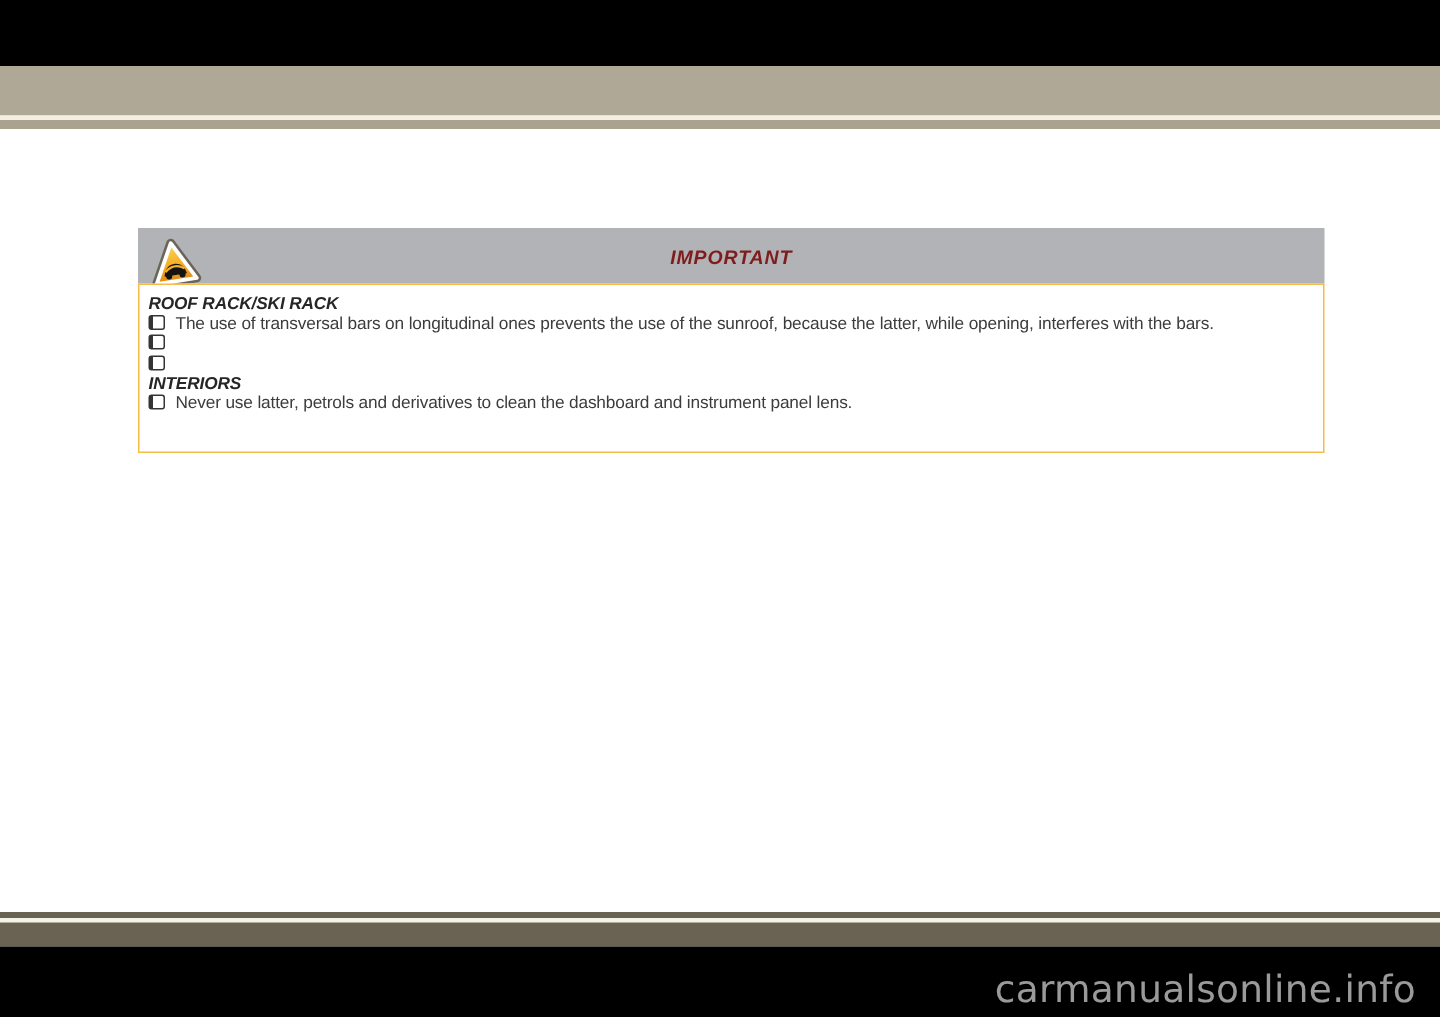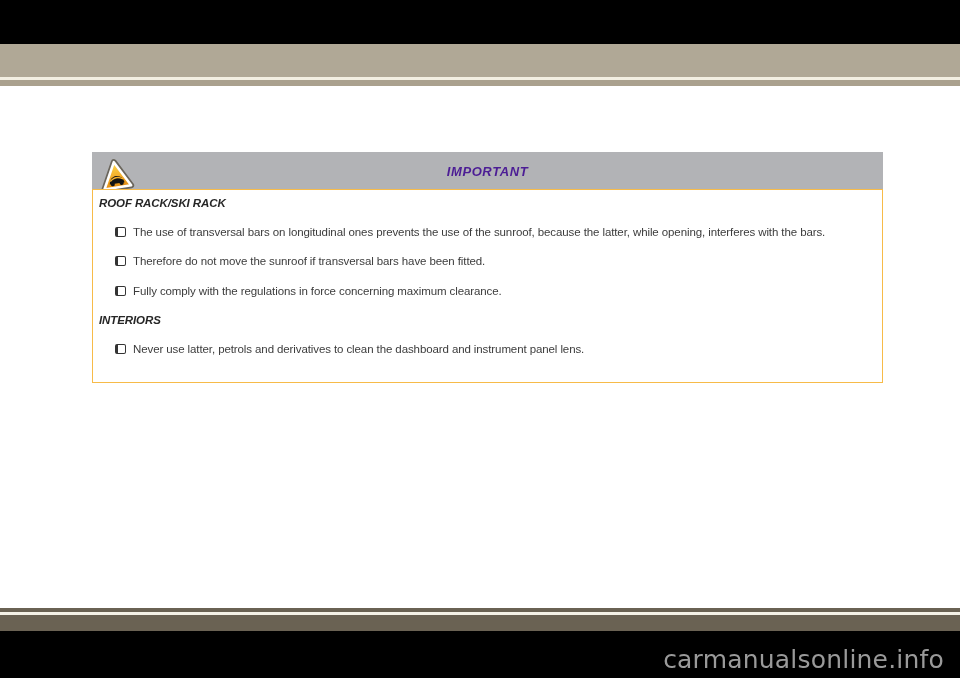--- a/index.html
+++ b/index.html
@@ -26,21 +26,21 @@
     width: 791px;
     height: 38px;
     background: #b2b3b6;
   }
   .important-label {
     position: absolute;
     inset: 0;
     display: flex;
     align-items: center;
     justify-content: center;
-    color: #4c1d95;
+    color: #7f1d1d;
     font-size: 13px;
     font-weight: bold;
     font-style: italic;
     letter-spacing: 0.6px;
   }
   .warn-icon {
     position: absolute;
     left: 5px;
     top: 4px;
     width: 38px;
@@ -65,21 +65,21 @@
   }
   .notice-box h3 {
     margin: 0;
     font-size: 11.5px;
     line-height: 13.2px;
     font-weight: bold;
     font-style: italic;
     color: #262626;
   }
   .notice-box p {
-    margin: 16px;
+    margin: 0;
     text-align: justify;
   }
   .cb {
     display: inline-block;
     width: 7px;
     height: 8px;
     border: 1.5px solid #343434;
     border-left-width: 3px;
     border-radius: 2px;
     margin-right: 7px;
@@ -140,24 +140,24 @@
     </span>
     <span class="important-label">IMPORTANT</span>
   </div>
 
   <div class="notice-box">
     <h3>ROOF RACK/SKI RACK</h3>
     <p>
       <span class="cb"></span><span>The use of transversal bars on longitudinal ones prevents the use of the sunroof, because the latter, while opening, interferes with the bars.</span>
     </p>
     <p>
-      <span class="cb"></span><span>Therefore do not move the sunroof if transversal bars have been fitted.</span>
+      <span class="cb"></span>
     </p>
     <p>
-      <span class="cb"></span><span>Fully comply with the regulations in force concerning maximum clearance.</span>
+      <span class="cb"></span>
     </p>
     <h3>INTERIORS</h3>
     <p>
       <span class="cb"></span><span>Never use latter, petrols and derivatives to clean the dashboard and instrument panel lens.</span>
     </p>
   </div>
 
   <div class="footer">
     <div class="rule-olive"></div>
     <div class="rule-cream"></div>

